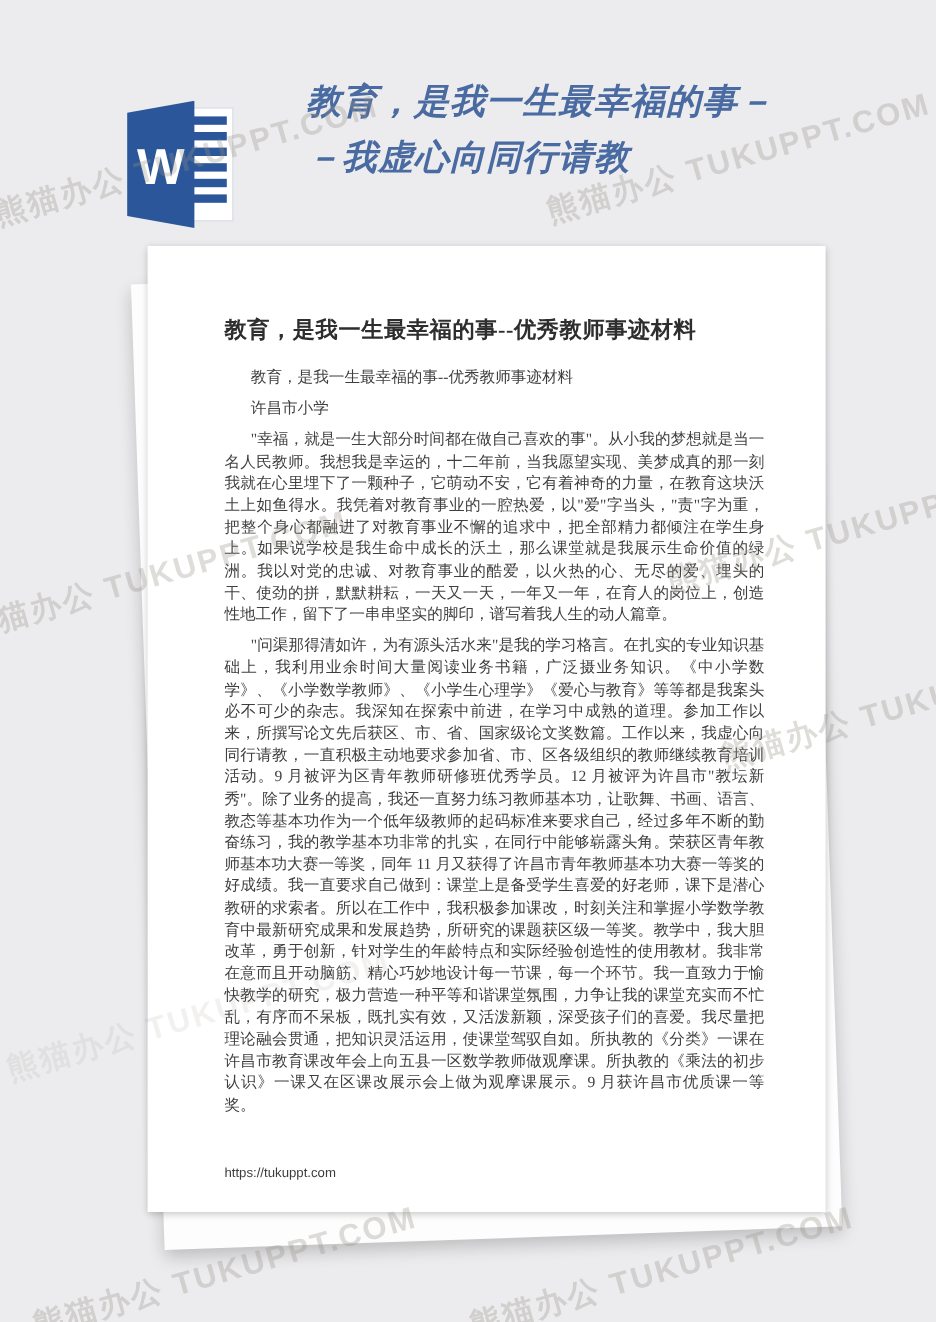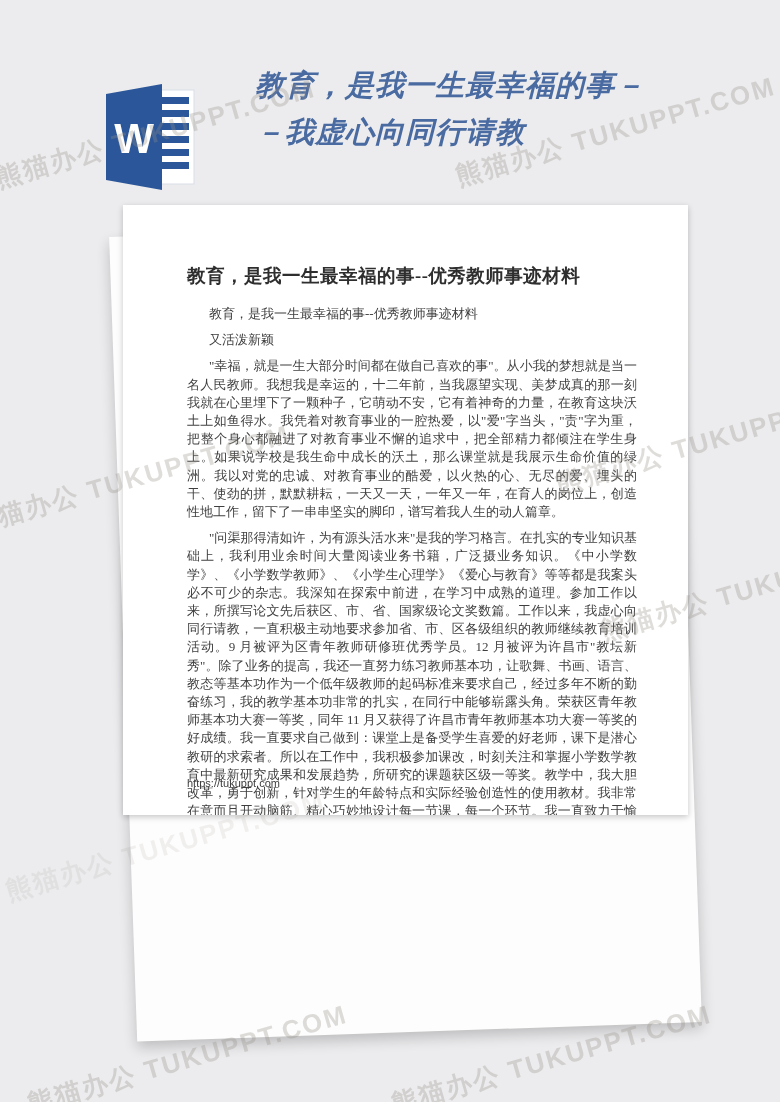--- a/index.html
+++ b/index.html
@@ -23,21 +23,21 @@
 
   
   .paper-stack{position:absolute;left:123px;top:205px;width:565px;height:805px;}
   .back-page{
     position:absolute;left:0;top:0;width:565px;height:805px;
     background:#fdfdfd;
     transform:translateY(22px) rotate(-2deg);
     box-shadow:0 6px 14px rgba(0,0,0,0.20);
   }
   .page{
-    position:absolute;left:0;top:0;width:565px;height:610px;
+    position:absolute;left:0;top:0;width:565px;height:805px;
     background:#ffffff;
     box-shadow:0 2px 6px rgba(0,0,0,0.22);
     overflow:hidden;
     box-sizing:border-box;
     padding:58px 51px 0 64px;
     font-family:"Liberation Serif","DejaVu Serif",serif;
     color:#3f3f3f;
   }
   .doc-title{
     margin:0 0 16px 0;
@@ -111,20 +111,20 @@
       <div>教育，是我一生最幸福的事－</div>
       <div>－我虚心向同行请教</div>
     </div>
   </div>
 
   <div class="paper-stack">
     <div class="back-page"></div>
     <div class="page">
       <h1 class="doc-title">教育，是我一生最幸福的事--优秀教师事迹材料</h1>
       <p>教育，是我一生最幸福的事--优秀教师事迹材料</p>
-      <p>又活泼新颖</p>
+      <p>许昌市小学</p>
       <p>"幸福，就是一生大部分时间都在做自己喜欢的事"。从小我的梦想就是当一名人民教师。我想我是幸运的，十二年前，当我愿望实现、美梦成真的那一刻我就在心里埋下了一颗种子，它萌动不安，它有着神奇的力量，在教育这块沃土上如鱼得水。我凭着对教育事业的一腔热爱，以"爱"字当头，"责"字为重，把整个身心都融进了对教育事业不懈的追求中，把全部精力都倾注在学生身上。如果说学校是我生命中成长的沃土，那么课堂就是我展示生命价值的绿洲。我以对党的忠诚、对教育事业的酷爱，以火热的心、无尽的爱、埋头的干、使劲的拼，默默耕耘，一天又一天，一年又一年，在育人的岗位上，创造性地工作，留下了一串串坚实的脚印，谱写着我人生的动人篇章。</p>
       <p>"问渠那得清如许，为有源头活水来"是我的学习格言。在扎实的专业知识基础上，我利用业余时间大量阅读业务书籍，广泛摄业务知识。《中小学数学》、《小学数学教师》、《小学生心理学》《爱心与教育》等等都是我案头必不可少的杂志。我深知在探索中前进，在学习中成熟的道理。参加工作以来，所撰写论文先后获区、市、省、国家级论文奖数篇。工作以来，我虚心向同行请教，一直积极主动地要求参加省、市、区各级组织的教师继续教育培训活动。9 月被评为区青年教师研修班优秀学员。12 月被评为许昌市"教坛新秀"。除了业务的提高，我还一直努力练习教师基本功，让歌舞、书画、语言、教态等基本功作为一个低年级教师的起码标准来要求自己，经过多年不断的勤奋练习，我的教学基本功非常的扎实，在同行中能够崭露头角。荣获区青年教师基本功大赛一等奖，同年 11 月又获得了许昌市青年教师基本功大赛一等奖的好成绩。我一直要求自己做到：课堂上是备受学生喜爱的好老师，课下是潜心教研的求索者。所以在工作中，我积极参加课改，时刻关注和掌握小学数学教育中最新研究成果和发展趋势，所研究的课题获区级一等奖。教学中，我大胆改革，勇于创新，针对学生的年龄特点和实际经验创造性的使用教材。我非常在意而且开动脑筋、精心巧妙地设计每一节课，每一个环节。我一直致力于愉快教学的研究，极力营造一种平等和谐课堂氛围，力争让我的课堂充实而不忙乱，有序而不呆板，既扎实有效，又活泼新颖，深受孩子们的喜爱。我尽量把理论融会贯通，把知识灵活运用，使课堂驾驭自如。所执教的《分类》一课在许昌市教育课改年会上向五县一区数学教师做观摩课。所执教的《乘法的初步认识》一课又在区课改展示会上做为观摩课展示。9 月获许昌市优质课一等奖。</p>
       <a class="page-footer-link" href="#">https://tukuppt.com</a>
     </div>
   </div>
 
 </div>
 
 </body></html>

